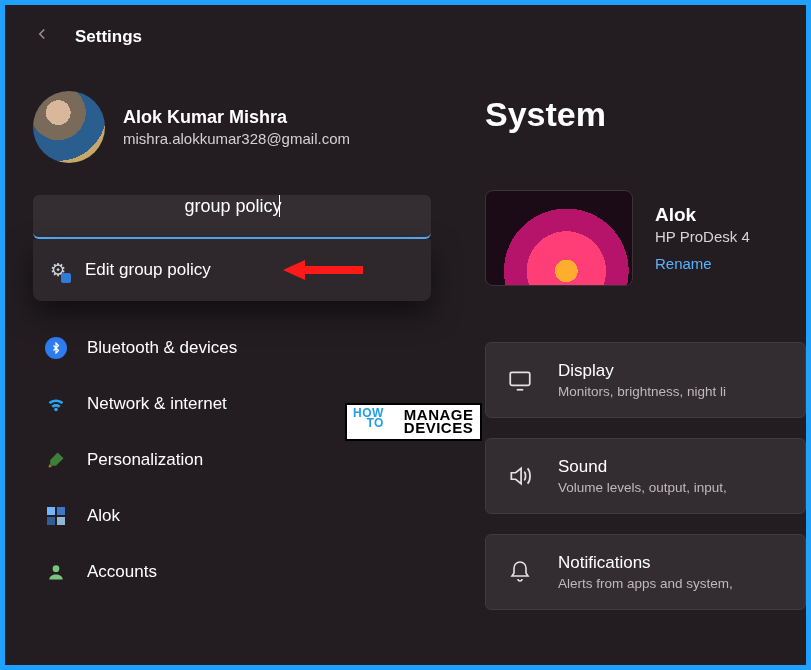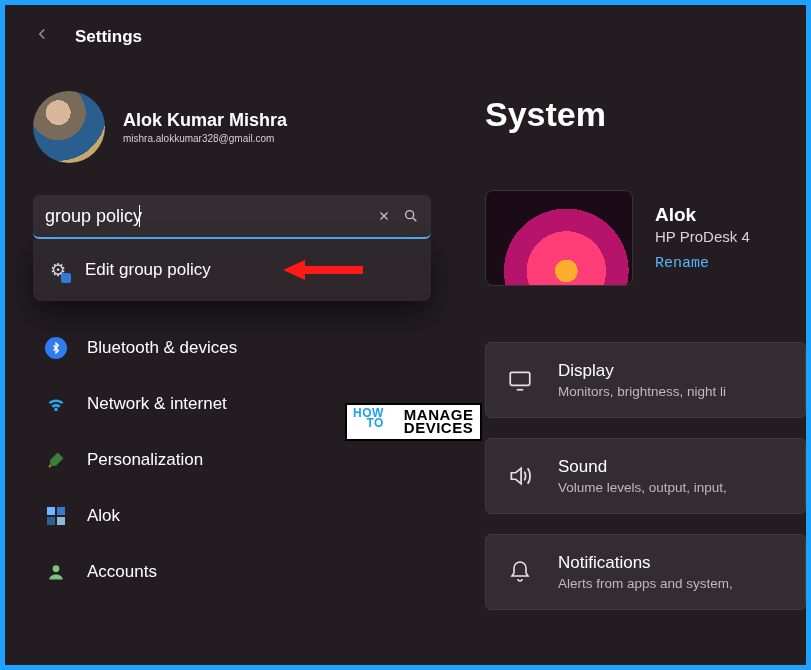--- a/index.html
+++ b/index.html
@@ -31,31 +31,32 @@
     left: 28px; top: 86px;
     width: 410px;
   }
   .user-row { display: flex; align-items: center; gap: 18px; margin-bottom: 32px; }
   .avatar {
     width: 72px; height: 72px; border-radius: 50%;
     background: radial-gradient(circle at 35% 30%, #d9b79a 0 18%, #7a6a5a 18% 40%, #2a5e8e 40% 70%, #c7a86b 70% 100%);
     flex-shrink: 0;
   }
   .user-name { font-size: 18px; font-weight: 700; }
-  .user-email { font-size: 10px; color: #d6cfd4; margin-top: 2px; }
+  .user-email { font-size: 15px; color: #d6cfd4; margin-top: 2px; }
 
   .search-wrap { position: relative; width: 398px; margin-bottom: 0; }
   .search-box {
     display: flex; align-items: center;
     width: 100%; height: 44px;
     background: #342e33;
     border-radius: 6px;
     border-bottom: 2px solid #58b3ff;
     padding: 0 12px;
     gap: 12px;
+    flex-direction: column;
   }
   .search-icon, .clear-icon { color: #cfc8cd; font-size: 16px; display:flex; align-items:center; }
   .caret {
     display:inline-block; width:1px; height:22px; background:#fff;
     vertical-align:middle; margin-left:-3px;
   }
 
   .dropdown {
     width: 398px; background: #2e282d;
     border-radius: 0 0 8px 8px;
@@ -122,21 +123,21 @@
   }
   .page-title { font-size: 34px; font-weight: 700; margin-bottom: 56px; }
   .device-row { display:flex; gap: 22px; align-items:center; margin-bottom: 56px; }
   .device-thumb {
     width: 148px; height: 96px; border-radius: 8px;
     background: radial-gradient(circle at 55% 85%, #ffad2f 0 10%, #ff3e78 10% 35%, #b6136a 35% 55%, #1a0b17 55% 100%);
     border:1px solid #3a3438;
   }
   .device-name { font-size:19px; font-weight:600; }
   .device-model { font-size:15px; color:#d9d3d7; margin-top:2px; }
-  .rename { color:#58b3ff; font-size:15px; margin-top:10px; display:inline-block;font-family:Liberation Mono, monospace; }
+  .rename { color:#58b3ff; font-size:15px; margin-top:10px; display:inline-block; }
 
   .tile {
     display:flex; align-items:center; gap: 24px;
     background:#332d32; border:1px solid #3e3a3d;
     border-radius:6px;
     padding: 18px 20px;
     margin-bottom: 20px;
     min-height: 76px;
   }
   .tile-icon { width:28px; color:#e6e0e4; display:flex; align-items:center; justify-content:center; }

